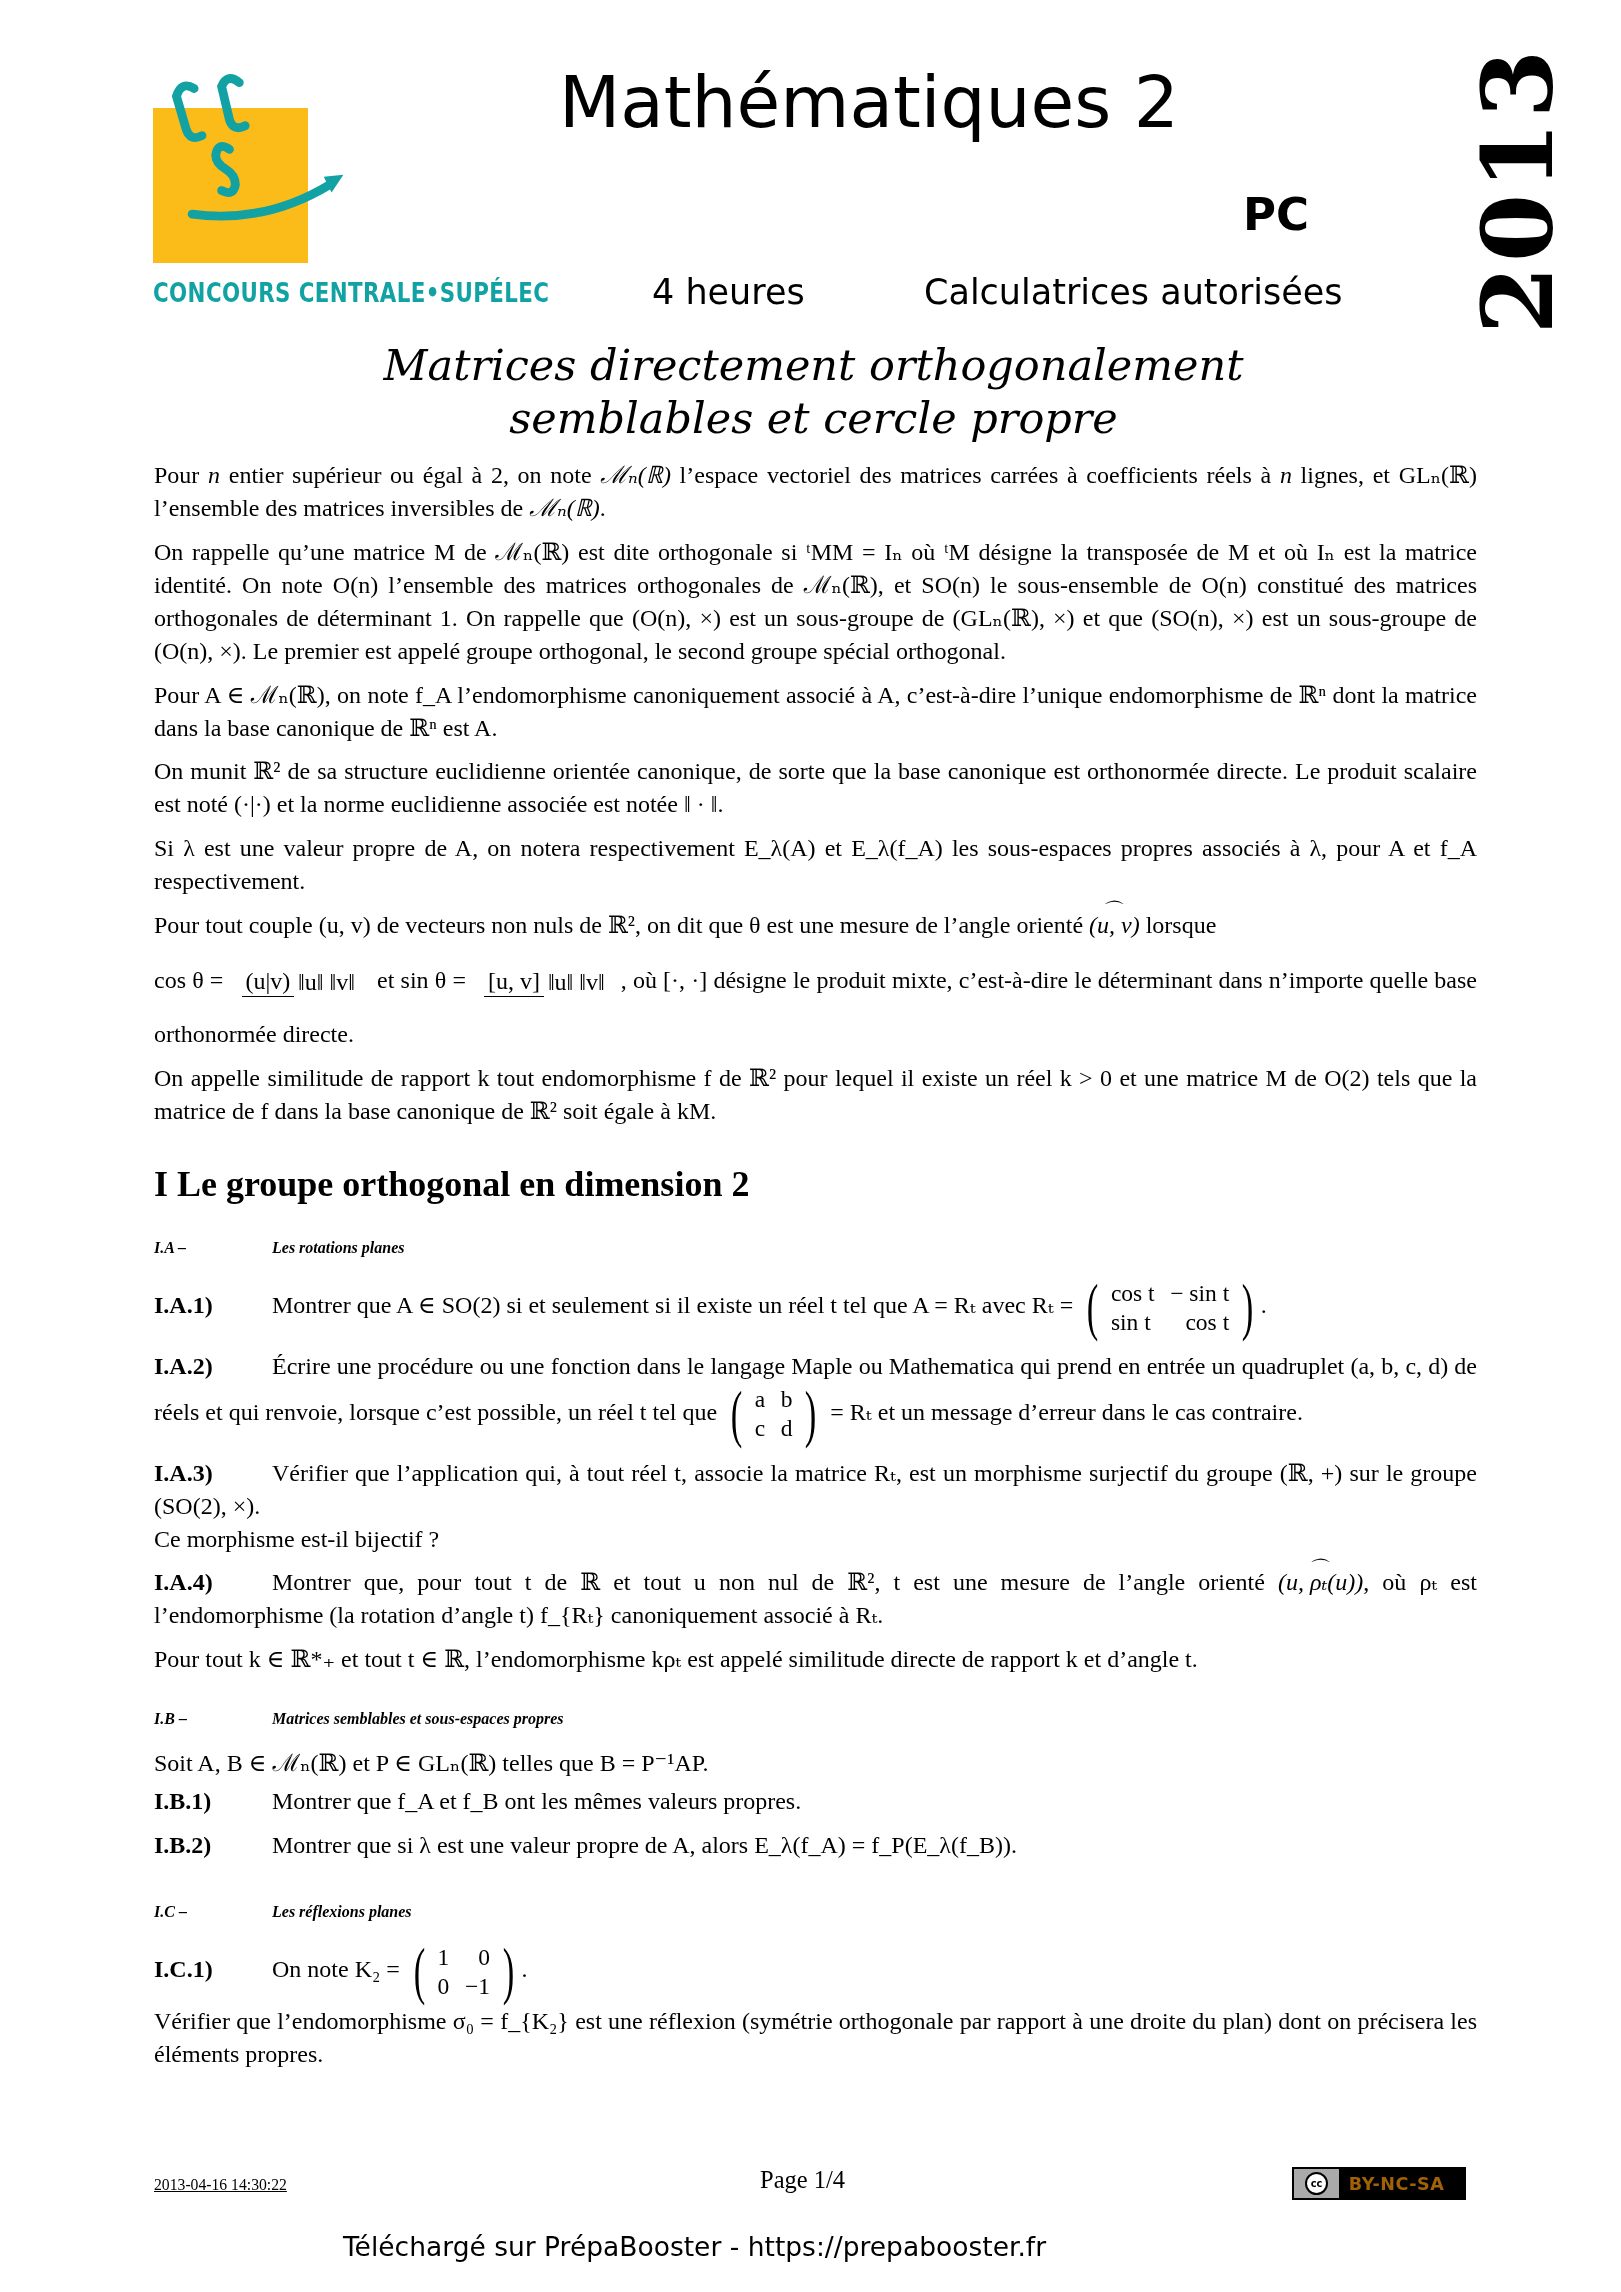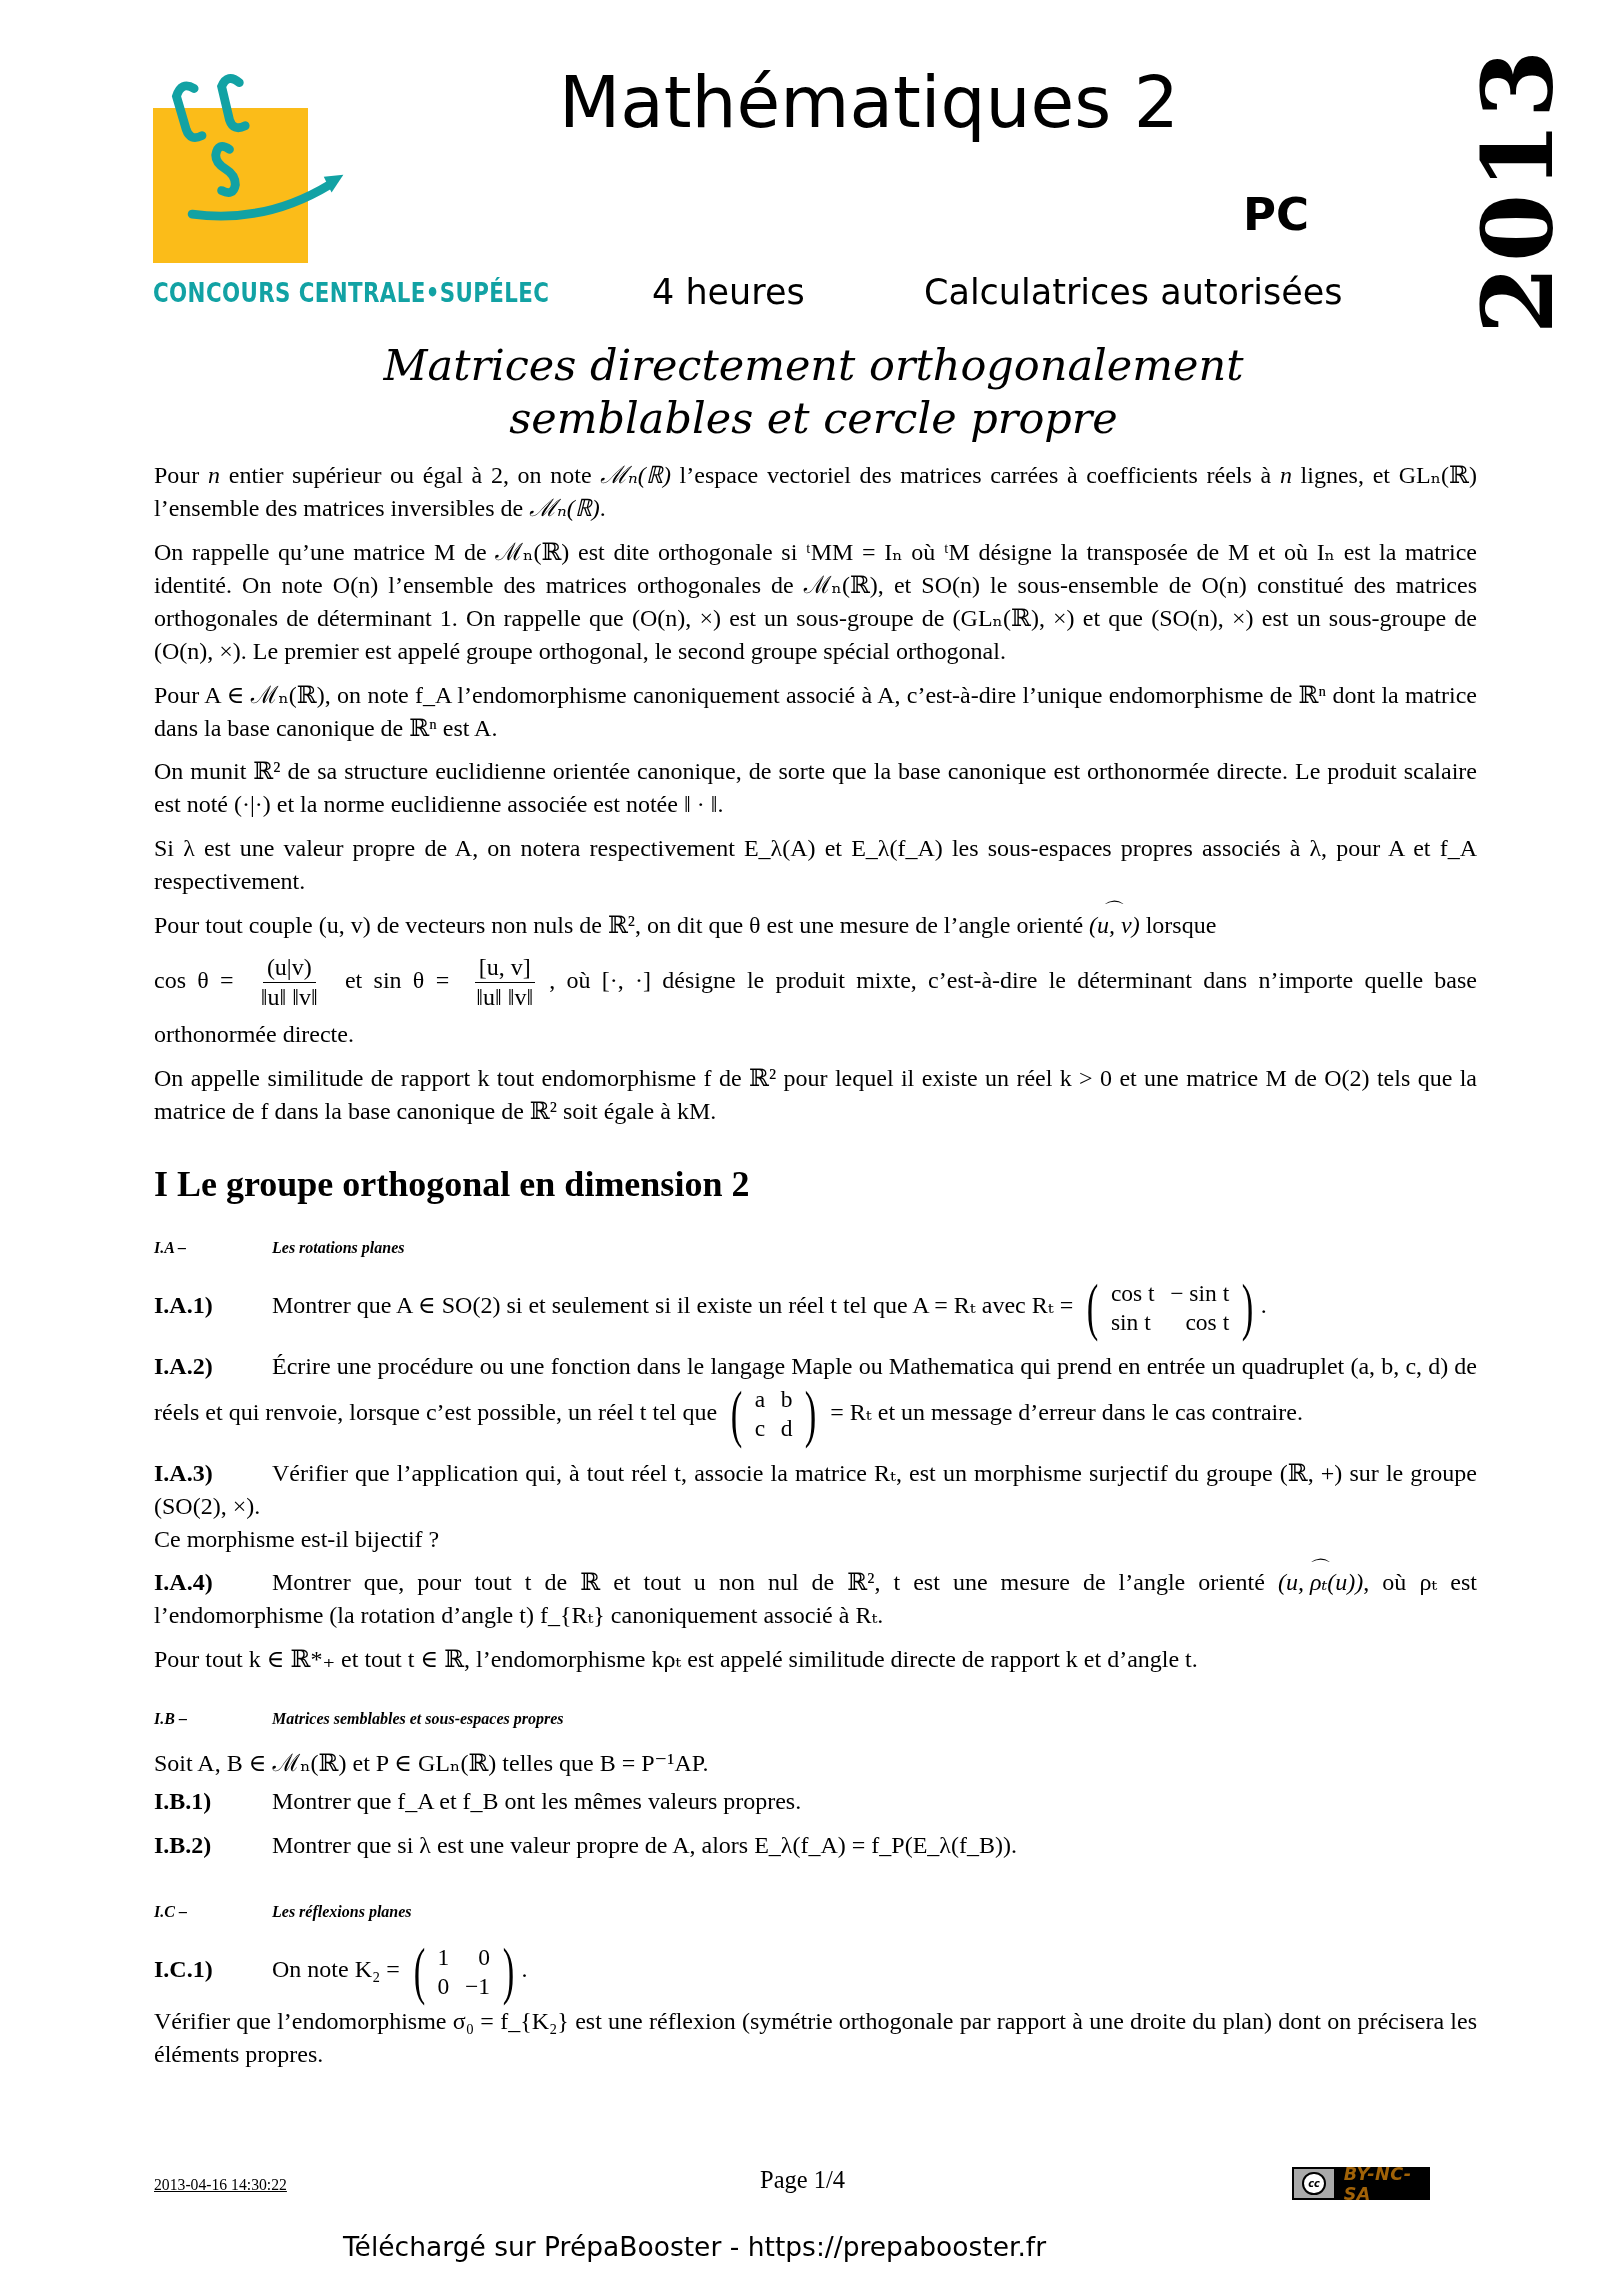--- a/index.html
+++ b/index.html
@@ -28,29 +28,29 @@
   .qlabel { font-weight: bold; display: inline-block; width: 118px; }
   .sec-title { font-size: 36px; font-weight: bold; margin: 35px 0 25.5px 0; line-height: 43px; }
   .subsec { font-style: italic; font-weight: bold; margin: 25.5px 0 11.8px 0; font-size: 16px; }
   .subsec .num { display: inline-block; width: 118px; }
   i.m { font-style: italic; }
   .mat { display: inline-flex; align-items: center; vertical-align: middle; margin: 0 2.9px; }
   .mat .paren { font-size: 63px; line-height: 63px; font-weight: 100; transform: scaleX(0.55); display: inline-block; }
   .mat table { border-collapse: collapse; }
   .mat td { padding: 0 7.8px; line-height: 29px; font-size: 23.5px; }
   .mat td.r { text-align: right; }
-  .frac { display: inline-flex; flex-direction: column; align-items: center; vertical-align: middle; margin: 0 12px; }
+  .frac { display: inline-flex; flex-direction: row; align-items: center; vertical-align: middle; margin: 0 12px; }
   .frac .num { border-bottom: 1.5px solid #000; padding: 0 3.9px; line-height: 29px; }
   .frac .den { line-height: 29px; padding: 0 3.9px; }
   .tall { line-height: 76px; }
 
   
   #footer-date { position: absolute; left: 154px; top: 2176px; font-size: 15.7px; text-decoration: underline; }
   #footer-page { position: absolute; left: 760px; top: 2166px; font-size: 24.5px; }
-  #cc-badge { position: absolute; left: 1292px; top: 2167px; width: 138px; height: 33px; background: #000; border: 2px solid #000; box-sizing: border-box; display: flex; align-items: center; font-style: italic; }
+  #cc-badge { position: absolute; left: 1292px; top: 2167px; width: 174px; height: 33px; background: #000; border: 2px solid #000; box-sizing: border-box; display: flex; align-items: center; }
   #cc-badge .cc-left { width: 45px; height: 29px; background: #aaaaaa; display: flex; align-items: center; justify-content: center; border-right: 0; }
   #cc-badge .cc-circle { width: 23.5px; height: 23.5px; border-radius: 50%; background: #fff; border: 2.9px solid #000; box-sizing: border-box; font-size: 9.8px; font-weight: bold; display: flex; align-items: center; justify-content: center; color: #000; }
   #cc-badge .cc-text { color: #a16207; font-weight: bold; font-size: 17.6px; padding-left: 9.8px; letter-spacing: 0.5px; }
   #footer-dl { position: absolute; left: 0; width: 1389px; top: 2231px; text-align: center; font-size: 26.5px; }
 </style>
 </head>
 <body>
 
 <div id="logo"></div>
 <svg id="logo-svg" viewBox="0 0 220 220">

